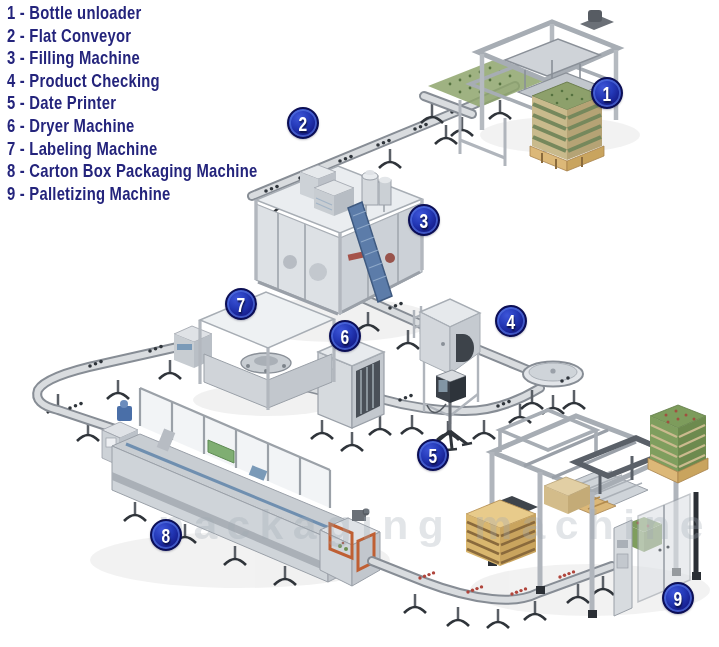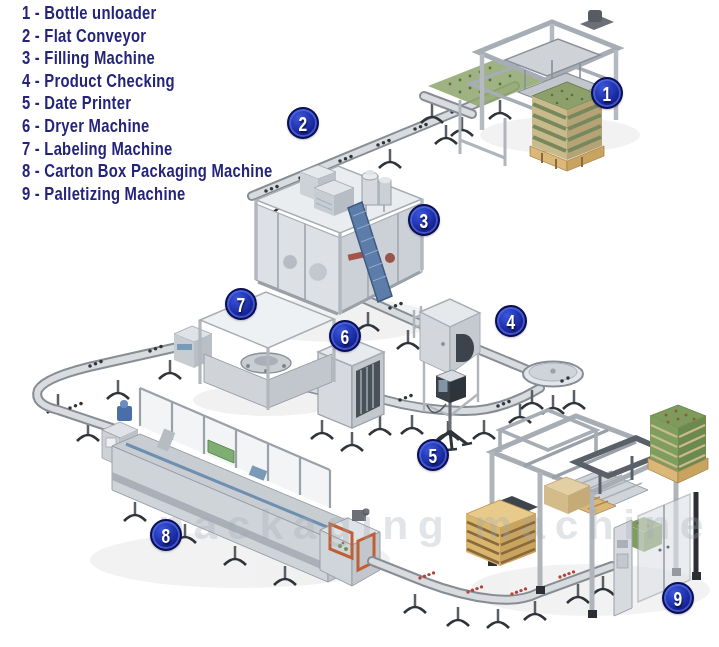--- a/index.html
+++ b/index.html
@@ -2,21 +2,21 @@
 <html><head>
 <meta charset="utf-8">
 <style>
   html,body{margin:0;padding:0;background:#fff;}
   .stage{
     position:relative;width:719px;height:647px;background:#ffffff;overflow:hidden;
     font-family:"Liberation Sans",sans-serif;
   }
   .scene{position:absolute;left:0;top:0;}
   
-  .legend{position:absolute;left:22px;top:2px;margin:0;padding:0;list-style:none;z-index:5;}
+  .legend{position:absolute;left:7px;top:2px;margin:0;padding:0;list-style:none;z-index:5;}
   .legend li{
     font-size:19px;line-height:22.6px;font-weight:600;color:#24247c;
     transform:scaleX(.78);transform-origin:left center;white-space:nowrap;
     letter-spacing:.3px;
   }
   
   .badge{
     position:absolute;width:32px;height:32px;border-radius:50%;
     background:radial-gradient(circle at 36% 30%, #3d55d8 0%, #2439b8 38%, #151c8c 72%, #0d105e 100%);
     border:2px solid #0b0e55;

